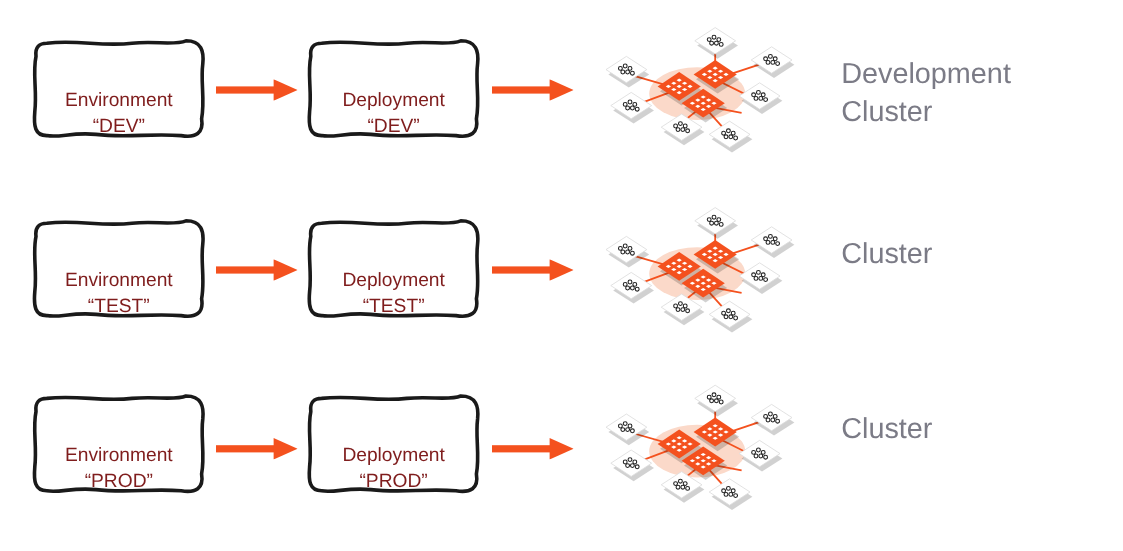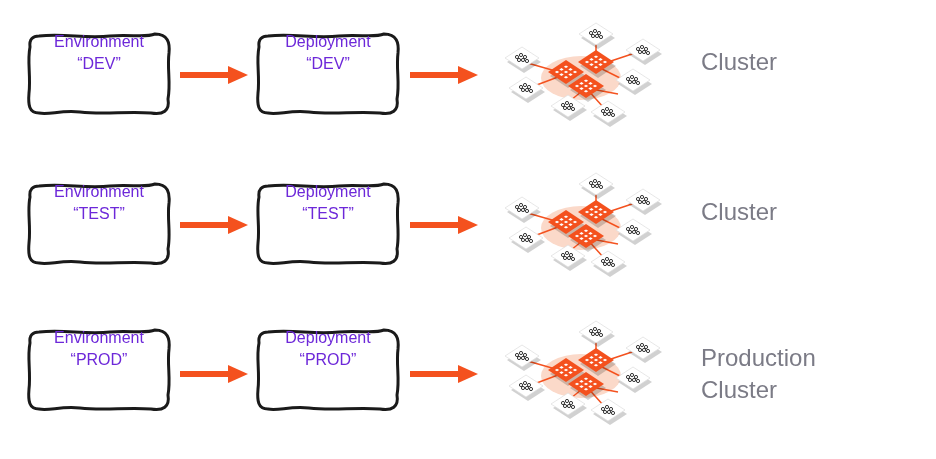--- a/index.html
+++ b/index.html
@@ -1,20 +1,20 @@
 <!DOCTYPE html>
 <html><head>
 <meta charset="utf-8">
 <style>
   html, body { margin:0; padding:0; background:#ffffff; }
   body { width:936px; height:459px; position:relative; overflow:hidden; font-family:"Liberation Sans", sans-serif; }
   .row { position:absolute; left:0; width:936px; height:110px; }
   .box { position:absolute; width:148px; height:86px; }
   .box svg { position:absolute; left:0; top:0; }
-  .box .lbl { position:absolute; left:0; top:0; width:148px; height:86px; display:flex; flex-direction:column; align-items:center; justify-content:flex-start; font-size:16px; color:#6d28d9; line-height:22px; text-align:center; }
+  .box .lbl { position:absolute; left:0; top:0; width:148px; height:86px; display:flex; flex-direction:column; align-items:center; justify-content:flex-end; font-size:16px; color:#7f1d1d; line-height:22px; text-align:center; }
   .arrow { position:absolute; }
   .cluster { position:absolute; width:170px; height:110px; }
   .clabel { position:absolute; font-size:24px; line-height:32px; color:#7b7b86; }
 </style>
 </head>
 <body>
 
 <div id="diagram">
 
   <div class="row" style="top:22px">
@@ -158,20 +158,21 @@
           <polygon points="78.8,66 81,67.3 83.2,66 81,64.7" fill="#ffffff"></polygon>
           <polygon points="92.3,63.4 94.5,64.7 96.7,63.4 94.5,62.1" fill="#ffffff"></polygon>
           <polygon points="87.8,66 90,67.3 92.2,66 90,64.7" fill="#ffffff"></polygon>
           <polygon points="83.3,68.6 85.5,69.89999999999999 87.7,68.6 85.5,67.3" fill="#ffffff"></polygon>
           <polygon points="96.8,66 99,67.3 101.2,66 99,64.7" fill="#ffffff"></polygon>
           <polygon points="92.3,68.6 94.5,69.89999999999999 96.7,68.6 94.5,67.3" fill="#ffffff"></polygon>
           <polygon points="87.8,71.2 90,72.5 92.2,71.2 90,69.9" fill="#ffffff"></polygon>
         </g>
       </svg>
     <div class="clabel" style="left:701px;top:24px">
+        <div>Development</div>
         <div>Cluster</div>
       </div>
   </div>
 
   <div class="row" style="top:172px">
     <div class="box" style="left:25px;top:9px">
       <svg class="wobble" width="148" height="86">
           <path d="M14,5 C40,2 60,8 85,5 C105,3 120,7 130,3 C143,3 145,12 144,22 C142,38 146,52 143,68 C145,80 138,84 126,82 C100,80 80,84 55,81 C35,79 25,84 14,82 C4,82 3,74 4,62 C6,45 2,30 5,16 C4,8 8,5 14,5 Z" fill="none" stroke="#1a1a1a" stroke-width="3" stroke-linejoin="round"></path>
         </svg>
       <div class="lbl">
@@ -462,17 +463,16 @@
           <polygon points="78.8,66 81,67.3 83.2,66 81,64.7" fill="#ffffff"></polygon>
           <polygon points="92.3,63.4 94.5,64.7 96.7,63.4 94.5,62.1" fill="#ffffff"></polygon>
           <polygon points="87.8,66 90,67.3 92.2,66 90,64.7" fill="#ffffff"></polygon>
           <polygon points="83.3,68.6 85.5,69.89999999999999 87.7,68.6 85.5,67.3" fill="#ffffff"></polygon>
           <polygon points="96.8,66 99,67.3 101.2,66 99,64.7" fill="#ffffff"></polygon>
           <polygon points="92.3,68.6 94.5,69.89999999999999 96.7,68.6 94.5,67.3" fill="#ffffff"></polygon>
           <polygon points="87.8,71.2 90,72.5 92.2,71.2 90,69.9" fill="#ffffff"></polygon>
         </g>
       </svg>
     <div class="clabel" style="left:701px;top:24px">
-        <div>Production</div>
         <div>Cluster</div>
       </div>
   </div>
 </div>
 
 </body></html>

